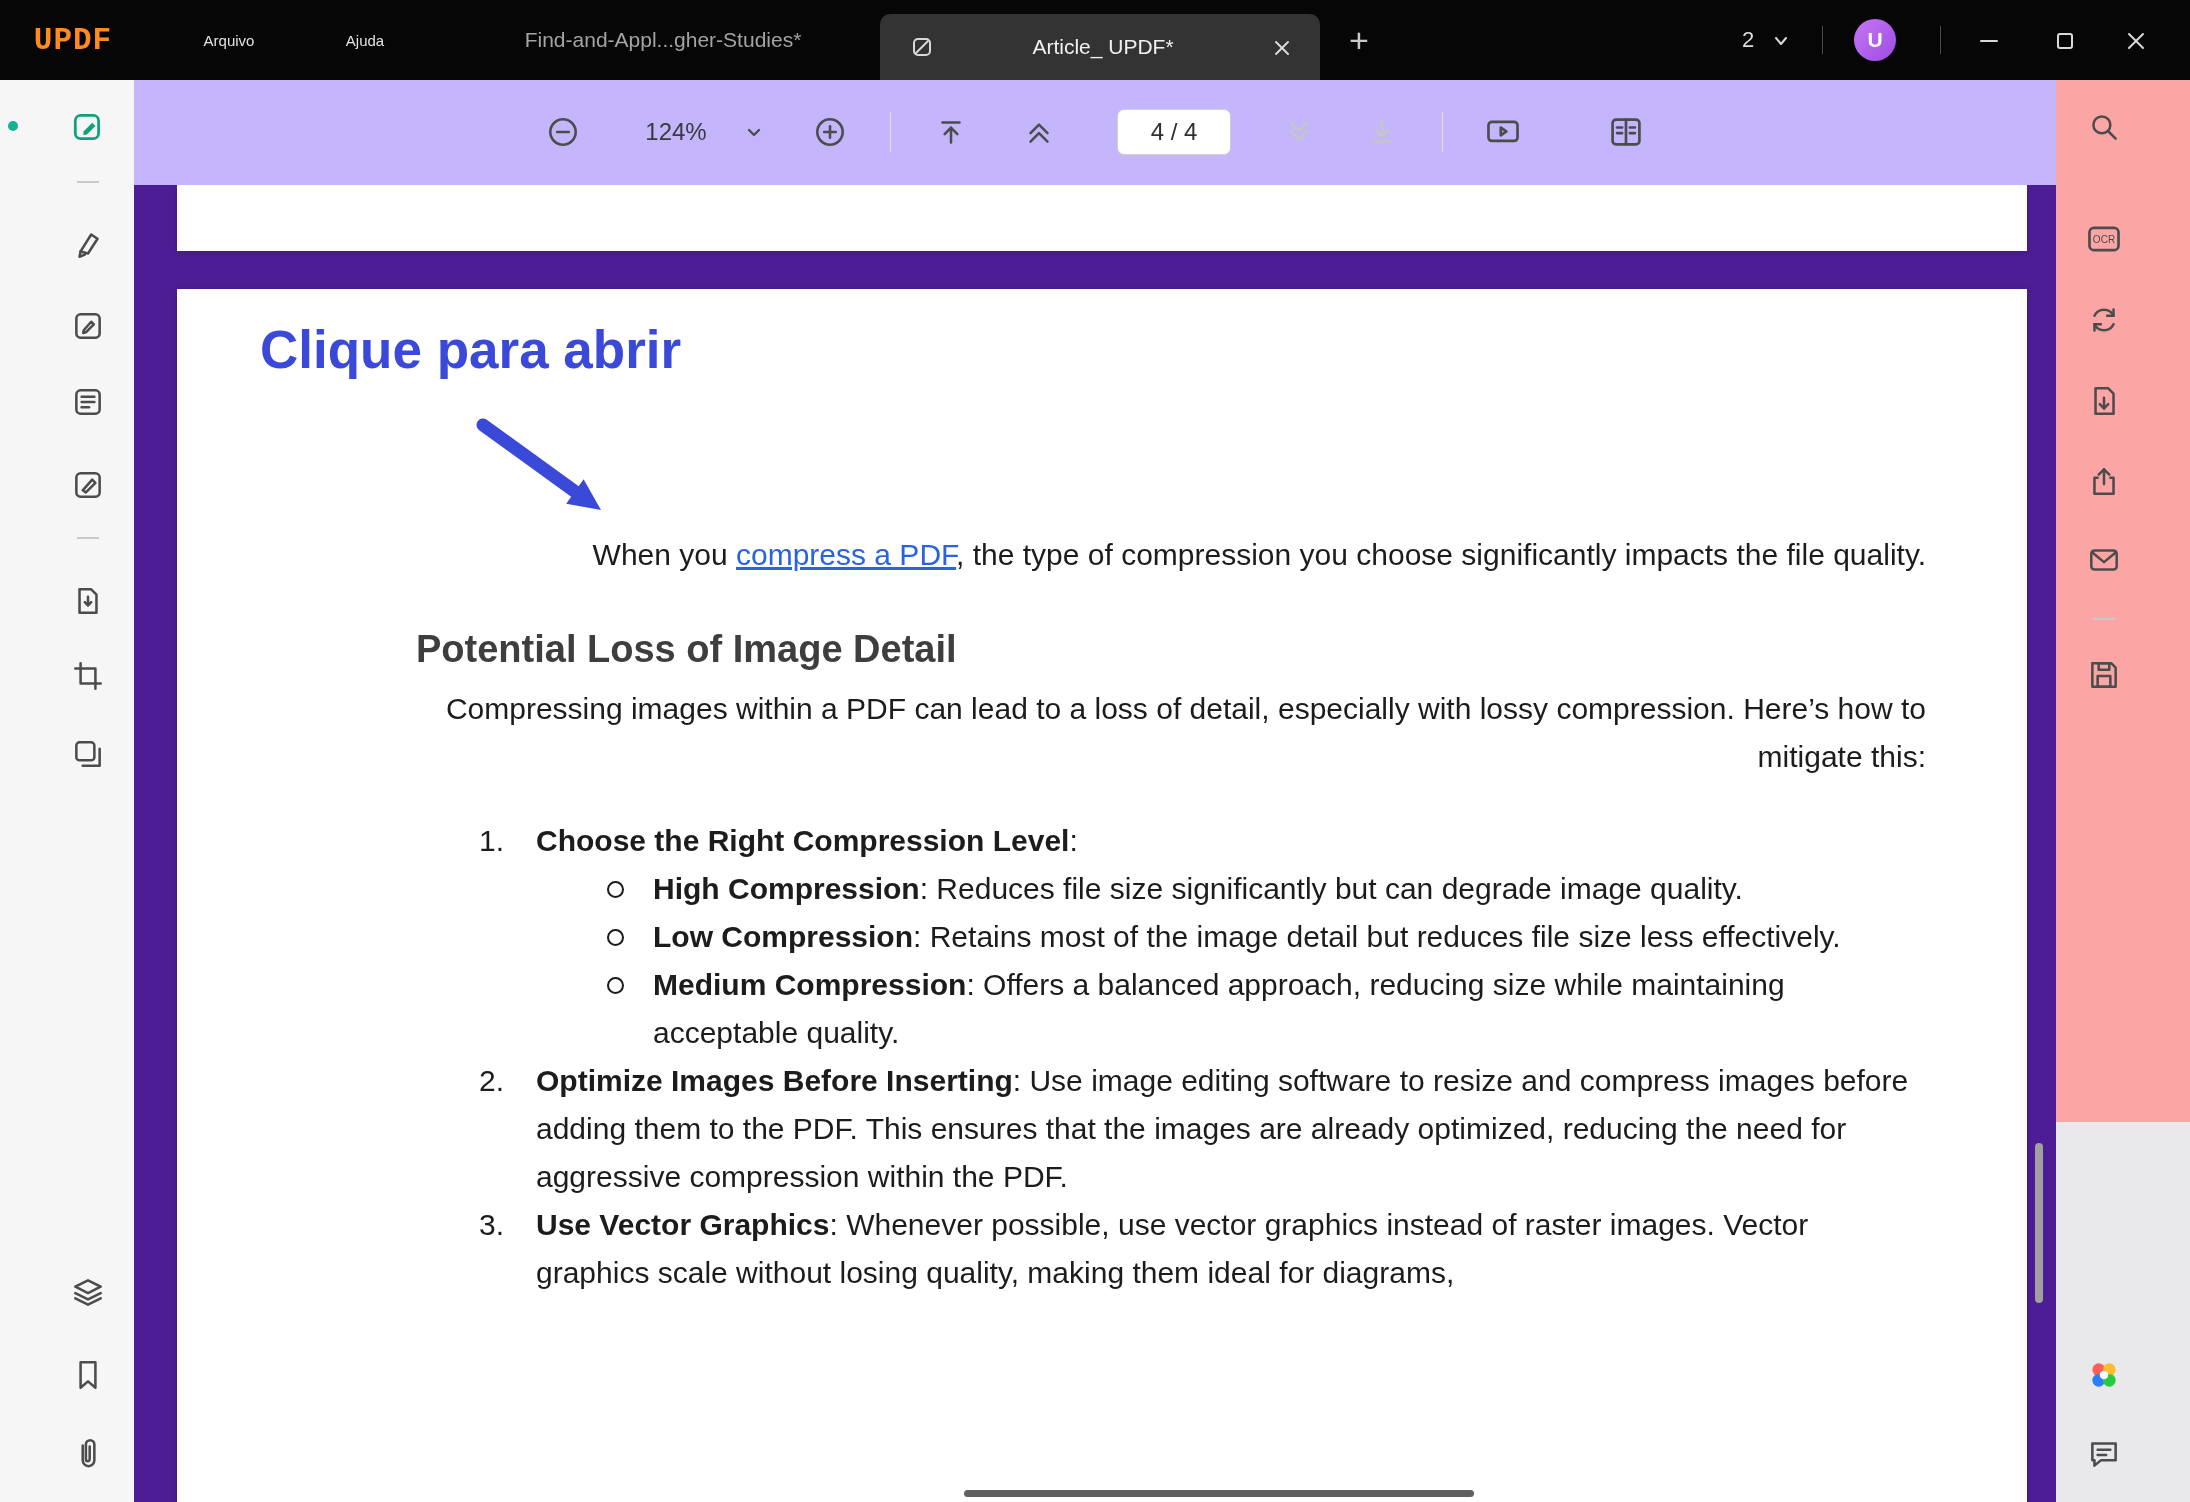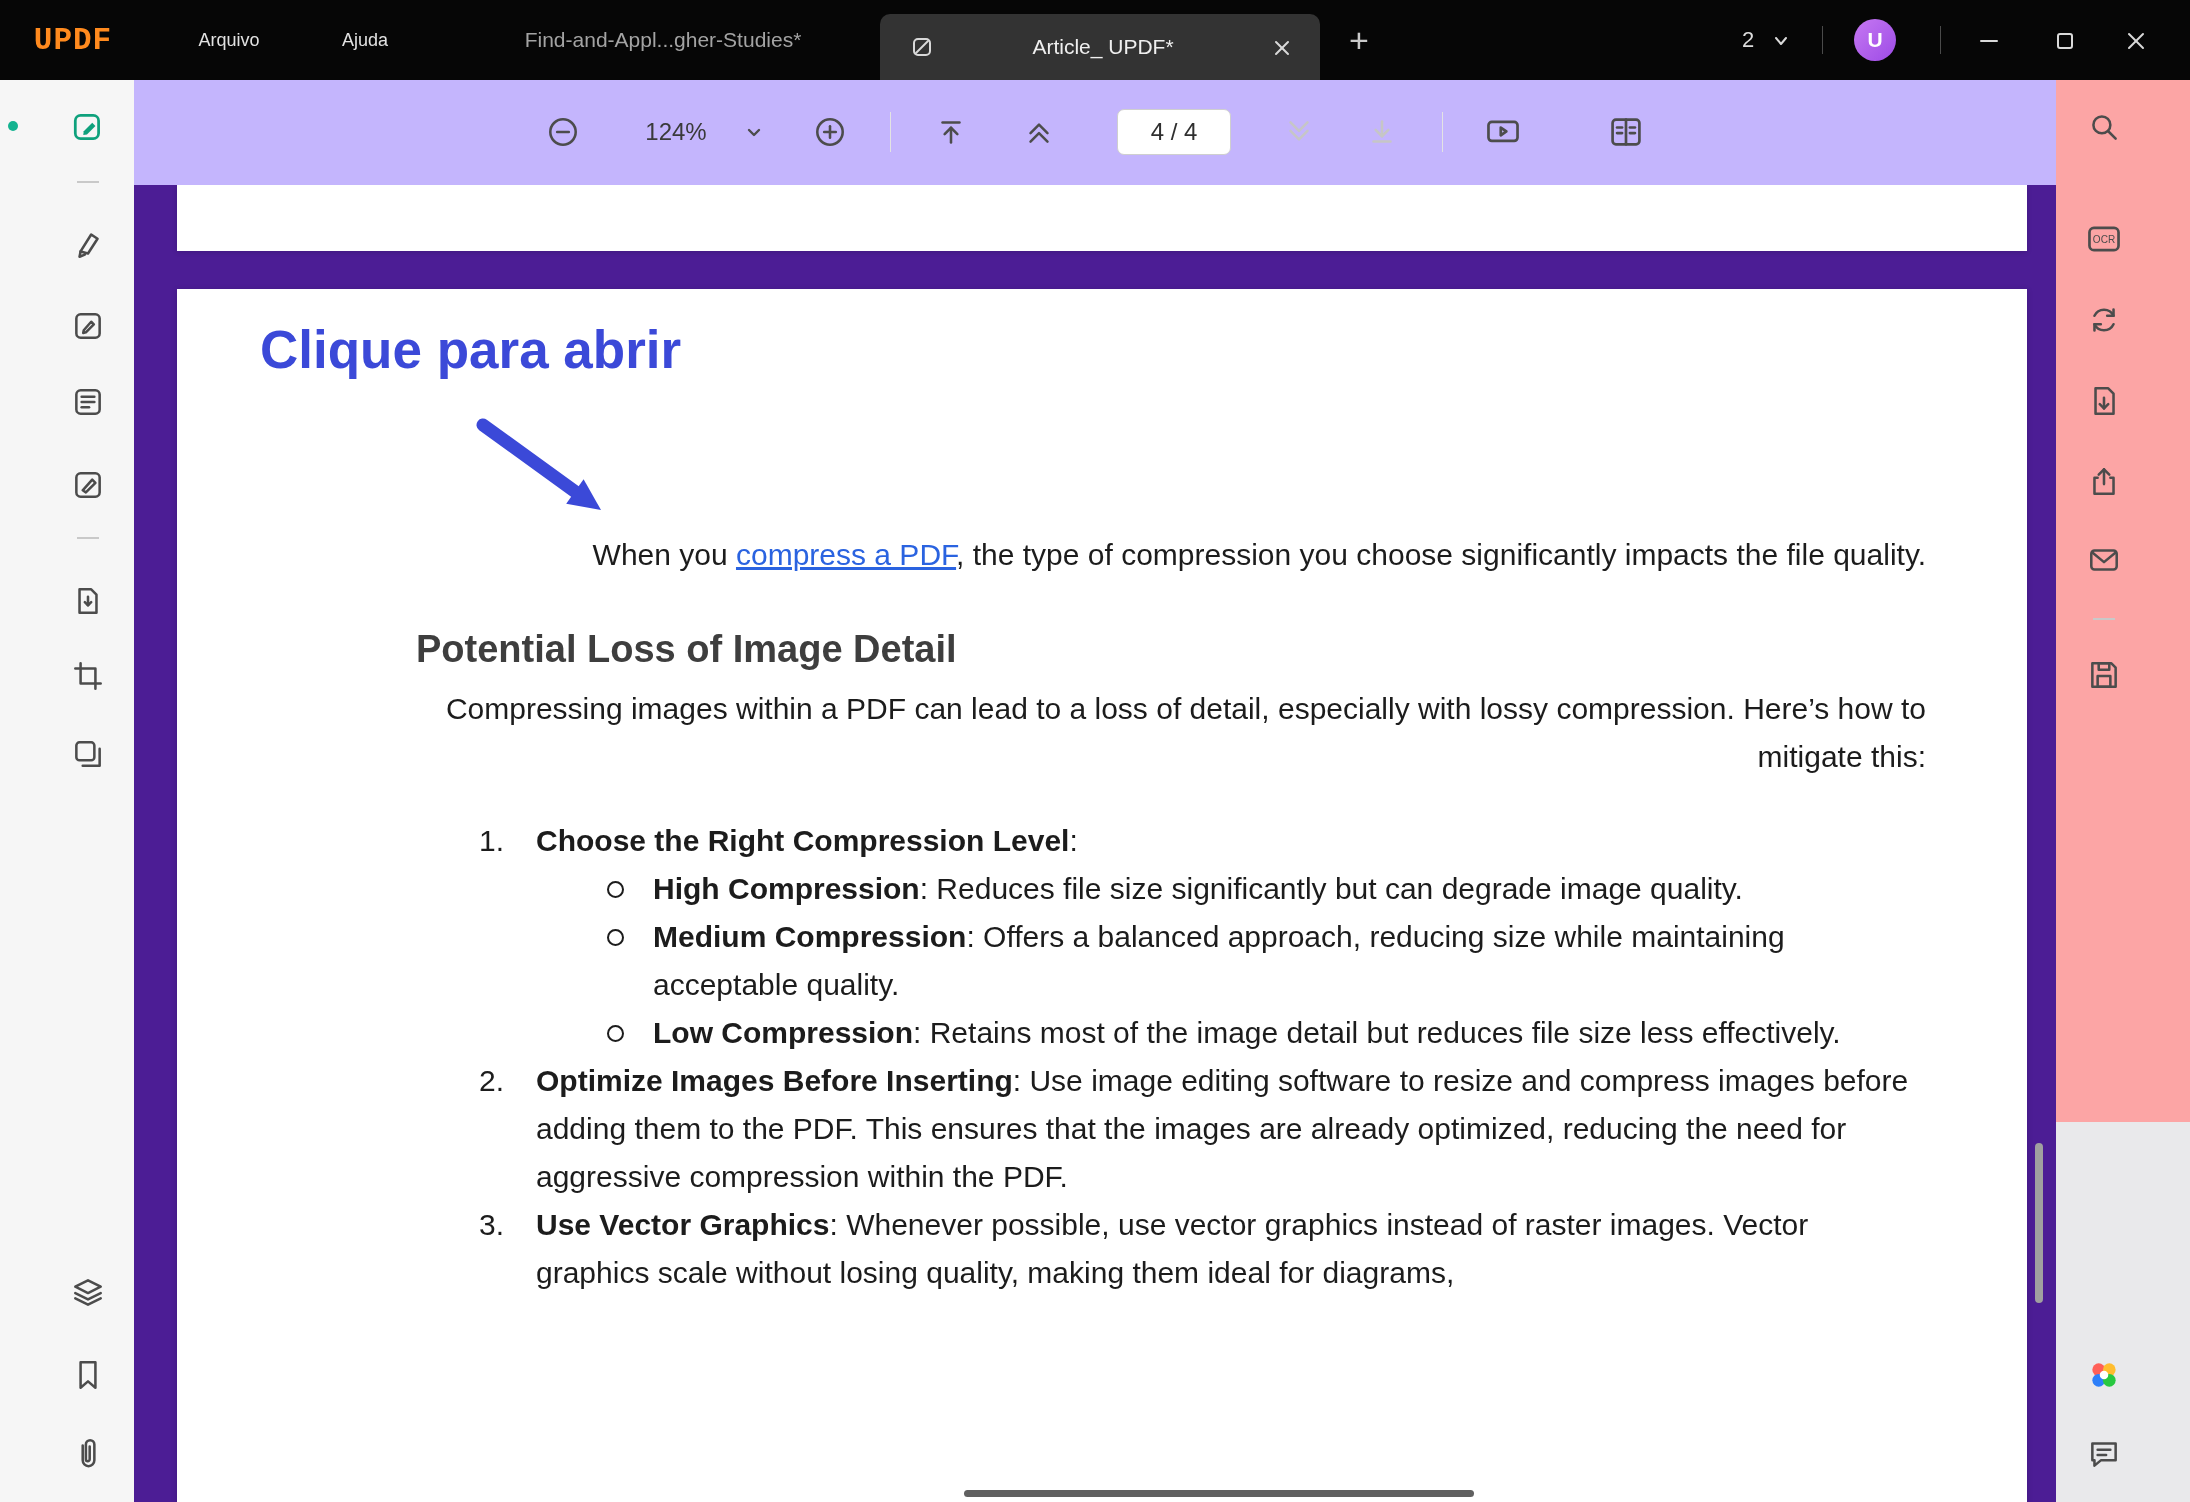--- a/index.html
+++ b/index.html
@@ -3,21 +3,21 @@
 <meta charset="utf-8">
 <style>
   html,body{margin:0;padding:0;background:#2a2a2a;}
   .app{position:relative;width:2190px;height:1502px;background:#e9e9eb;overflow:hidden;
        font-family:"Liberation Sans",sans-serif;}
 
   
   .titlebar{position:absolute;left:0;top:0;width:2190px;height:80px;background:#060606;color:#e6e6e6;}
   .tb-abs{position:absolute;top:50%;transform:translate(-50%,-50%);white-space:nowrap;}
   .logo{font-size:31px;font-weight:bold;color:#ff8a1e;letter-spacing:1px;}
-  .menu{font-size:18px;color:#e2e2e2;cursor:default;}
+  .menu{font-size:15px;color:#e2e2e2;cursor:default;}
   .tab-inactive{font-size:21px;color:#a3a3a3;}
   .tab-active{position:absolute;left:880px;top:14px;width:440px;height:66px;background:#333333;
               border-radius:10px 10px 0 0;}
   .tab-active .tab-label{position:absolute;left:223px;top:50%;transform:translate(-50%,-50%);
               font-size:21px;color:#f0f0f0;white-space:nowrap;}
   .tab-icon{position:absolute;left:30px;top:21px;}
   .tab-close{position:absolute;left:390px;top:22px;width:24px;height:24px;}
   .newtab{font-size:34px;color:#c9c9c9;font-weight:300;}
   .tabcount{font-size:22px;color:#dcdcdc;}
   .tb-divider{position:absolute;top:26px;width:1px;height:28px;background:#4a4a4a;}
@@ -383,25 +383,25 @@
               <span class="num">1.</span>
               <span><b>Choose the Right Compression Level</b><span>:</span></span>
             </div>
 
             <div class="li l2">
               <span class="bullet"></span>
               <span><b>High Compression</b><span>: Reduces file size significantly but can degrade image quality.</span></span>
             </div>
             <div class="li l2">
               <span class="bullet"></span>
-              <span><b>Medium Compression</b><span>: Offers a balanced approach, reducing size while maintaining acceptable quality.</span></span>
+              <span><b>Low Compression</b><span>: Retains most of the image detail but reduces file size less effectively.</span></span>
             </div>
             <div class="li l2">
               <span class="bullet"></span>
-              <span><b>Low Compression</b><span>: Retains most of the image detail but reduces file size less effectively.</span></span>
+              <span><b>Medium Compression</b><span>: Offers a balanced approach, reducing size while maintaining acceptable quality.</span></span>
             </div>
 
             <div class="li l1">
               <span class="num">2.</span>
               <span><b>Optimize Images Before Inserting</b><span>: Use image editing software to resize and compress images before adding them to the PDF. This ensures that the images are already optimized, reducing the need for aggressive compression within the PDF.</span></span>
             </div>
 
             <div class="li l1">
               <span class="num">3.</span>
               <span><b>Use Vector Graphics</b><span>: Whenever possible, use vector graphics instead of raster images. Vector graphics scale without losing quality, making them ideal for diagrams,</span></span>

